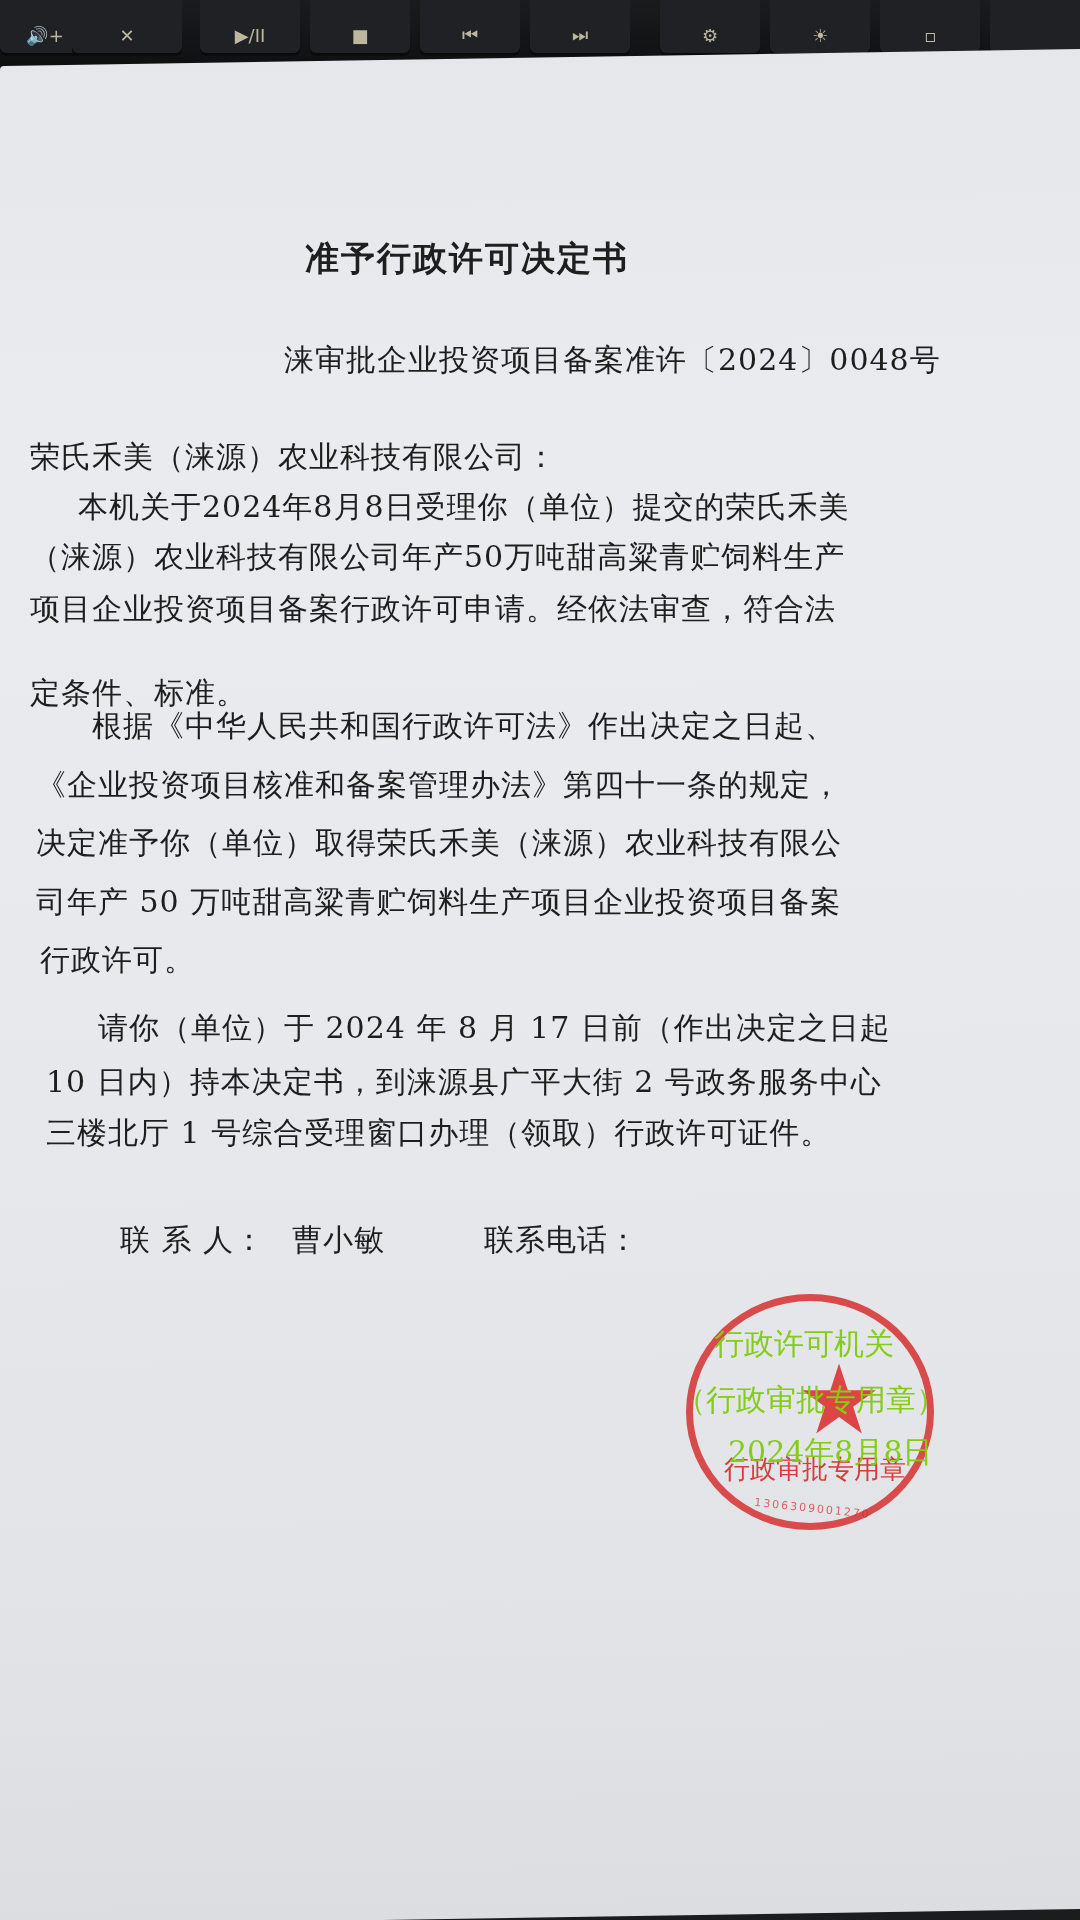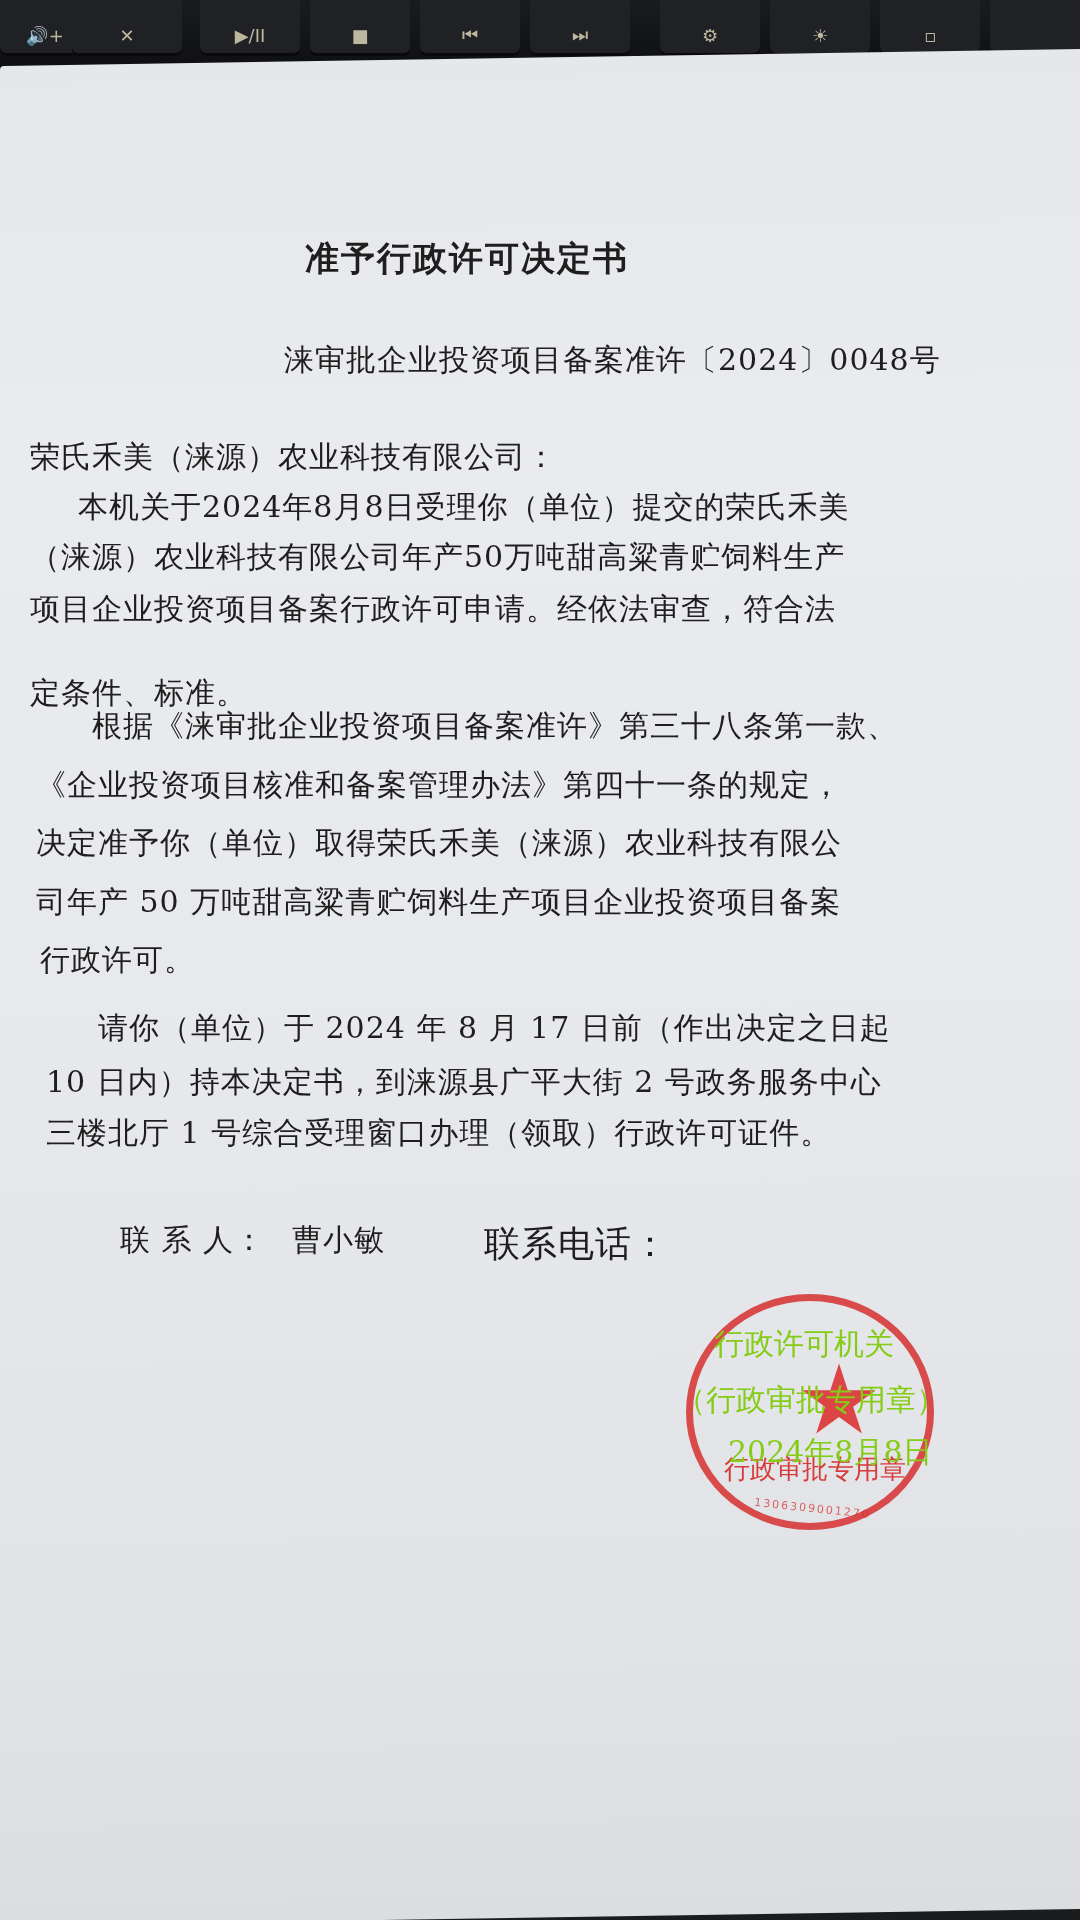--- a/index.html
+++ b/index.html
@@ -72,33 +72,33 @@
 <div class="doc">
   <div class="t title">准予行政许可决定书</div>
   <div class="t docno">涞审批企业投资项目备案准许〔2024〕0048号</div>
   <div class="t addressee">荣氏禾美（涞源）农业科技有限公司：</div>
 
   <div class="t p" style="left:78px;top:487px">本机关于2024年8月8日受理你（单位）提交的荣氏禾美</div>
   <div class="t p" style="left:30px;top:537px">（涞源）农业科技有限公司年产50万吨甜高粱青贮饲料生产</div>
   <div class="t p" style="left:30px;top:589px">项目企业投资项目备案行政许可申请。经依法审查，符合法</div>
   <div class="t p" style="left:30px;top:673px">定条件、标准。</div>
 
-  <div class="t p" style="left:92px;top:706px">根据《涞审批企业投资项目备案准许》第三十八条第一款、</div>
+  <div class="t p" style="left:92px;top:706px">根据《中华人民共和国行政许可法》作出决定之日起、</div>
   <div class="t p" style="left:36px;top:765px">《企业投资项目核准和备案管理办法》第四十一条的规定，</div>
   <div class="t p" style="left:36px;top:823px">决定准予你（单位）取得荣氏禾美（涞源）农业科技有限公</div>
   <div class="t p" style="left:36px;top:882px">司年产 50 万吨甜高粱青贮饲料生产项目企业投资项目备案</div>
   <div class="t p" style="left:40px;top:940px">行政许可。</div>
 
   <div class="t p" style="left:98px;top:1008px">请你（单位）于 2024 年 8 月 17 日前（作出决定之日起</div>
   <div class="t p" style="left:46px;top:1062px">10 日内）持本决定书，到涞源县广平大街 2 号政务服务中心</div>
   <div class="t p" style="left:46px;top:1113px">三楼北厅 1 号综合受理窗口办理（领取）行政许可证件。</div>
 
   <div class="t" style="left:120px;top:1220px;font-size:30px">联  系  人：</div>
   <div class="t" style="left:292px;top:1220px;font-size:30px">曹小敏</div>
-  <div class="t" style="left:484px;top:1220px;font-size:36px">联系电话：</div>
+  <div class="t" style="left:484px;top:1220px;font-size:30px">联系电话：</div>
 
   <div class="seal"></div>
   <div class="star">★</div>
   <div class="seal-label">行政审批专用章</div>
   <div class="seal-code">1306309001270</div>
 
   <div class="sig" style="left:714px;top:1324px">行政许可机关</div>
   <div class="sig" style="left:676px;top:1380px">（行政审批专用章）</div>
   <div class="sig" style="left:728px;top:1432px">2024年8月8日</div>
 

